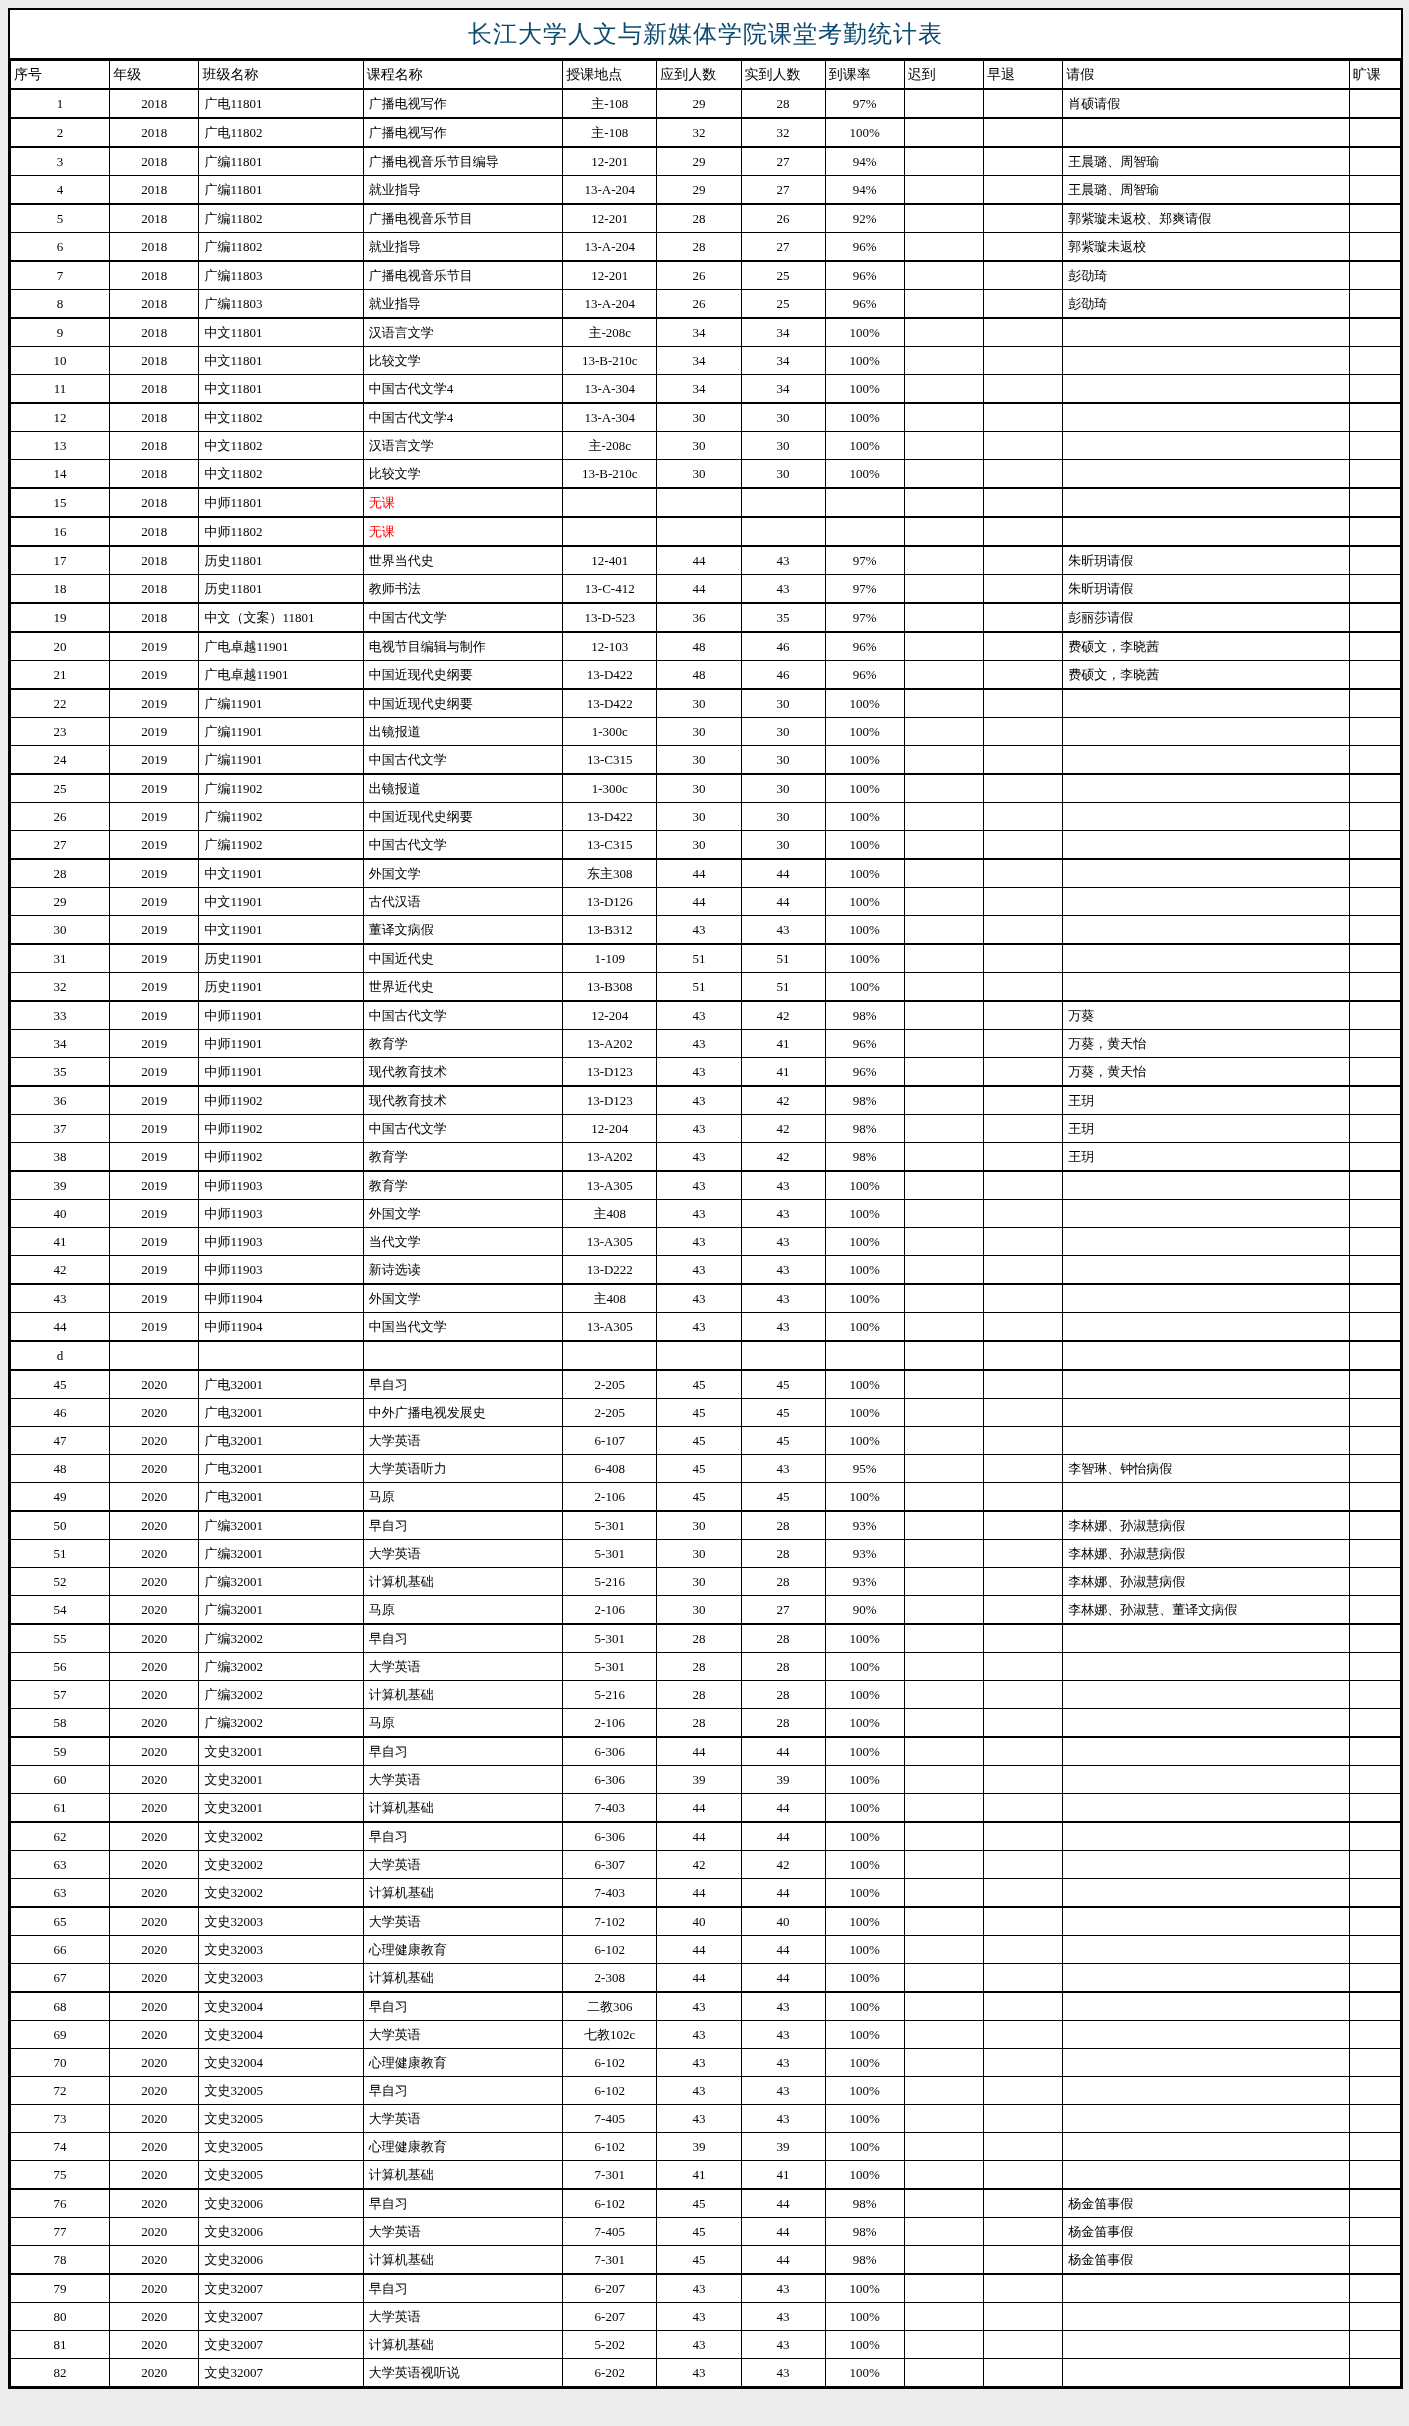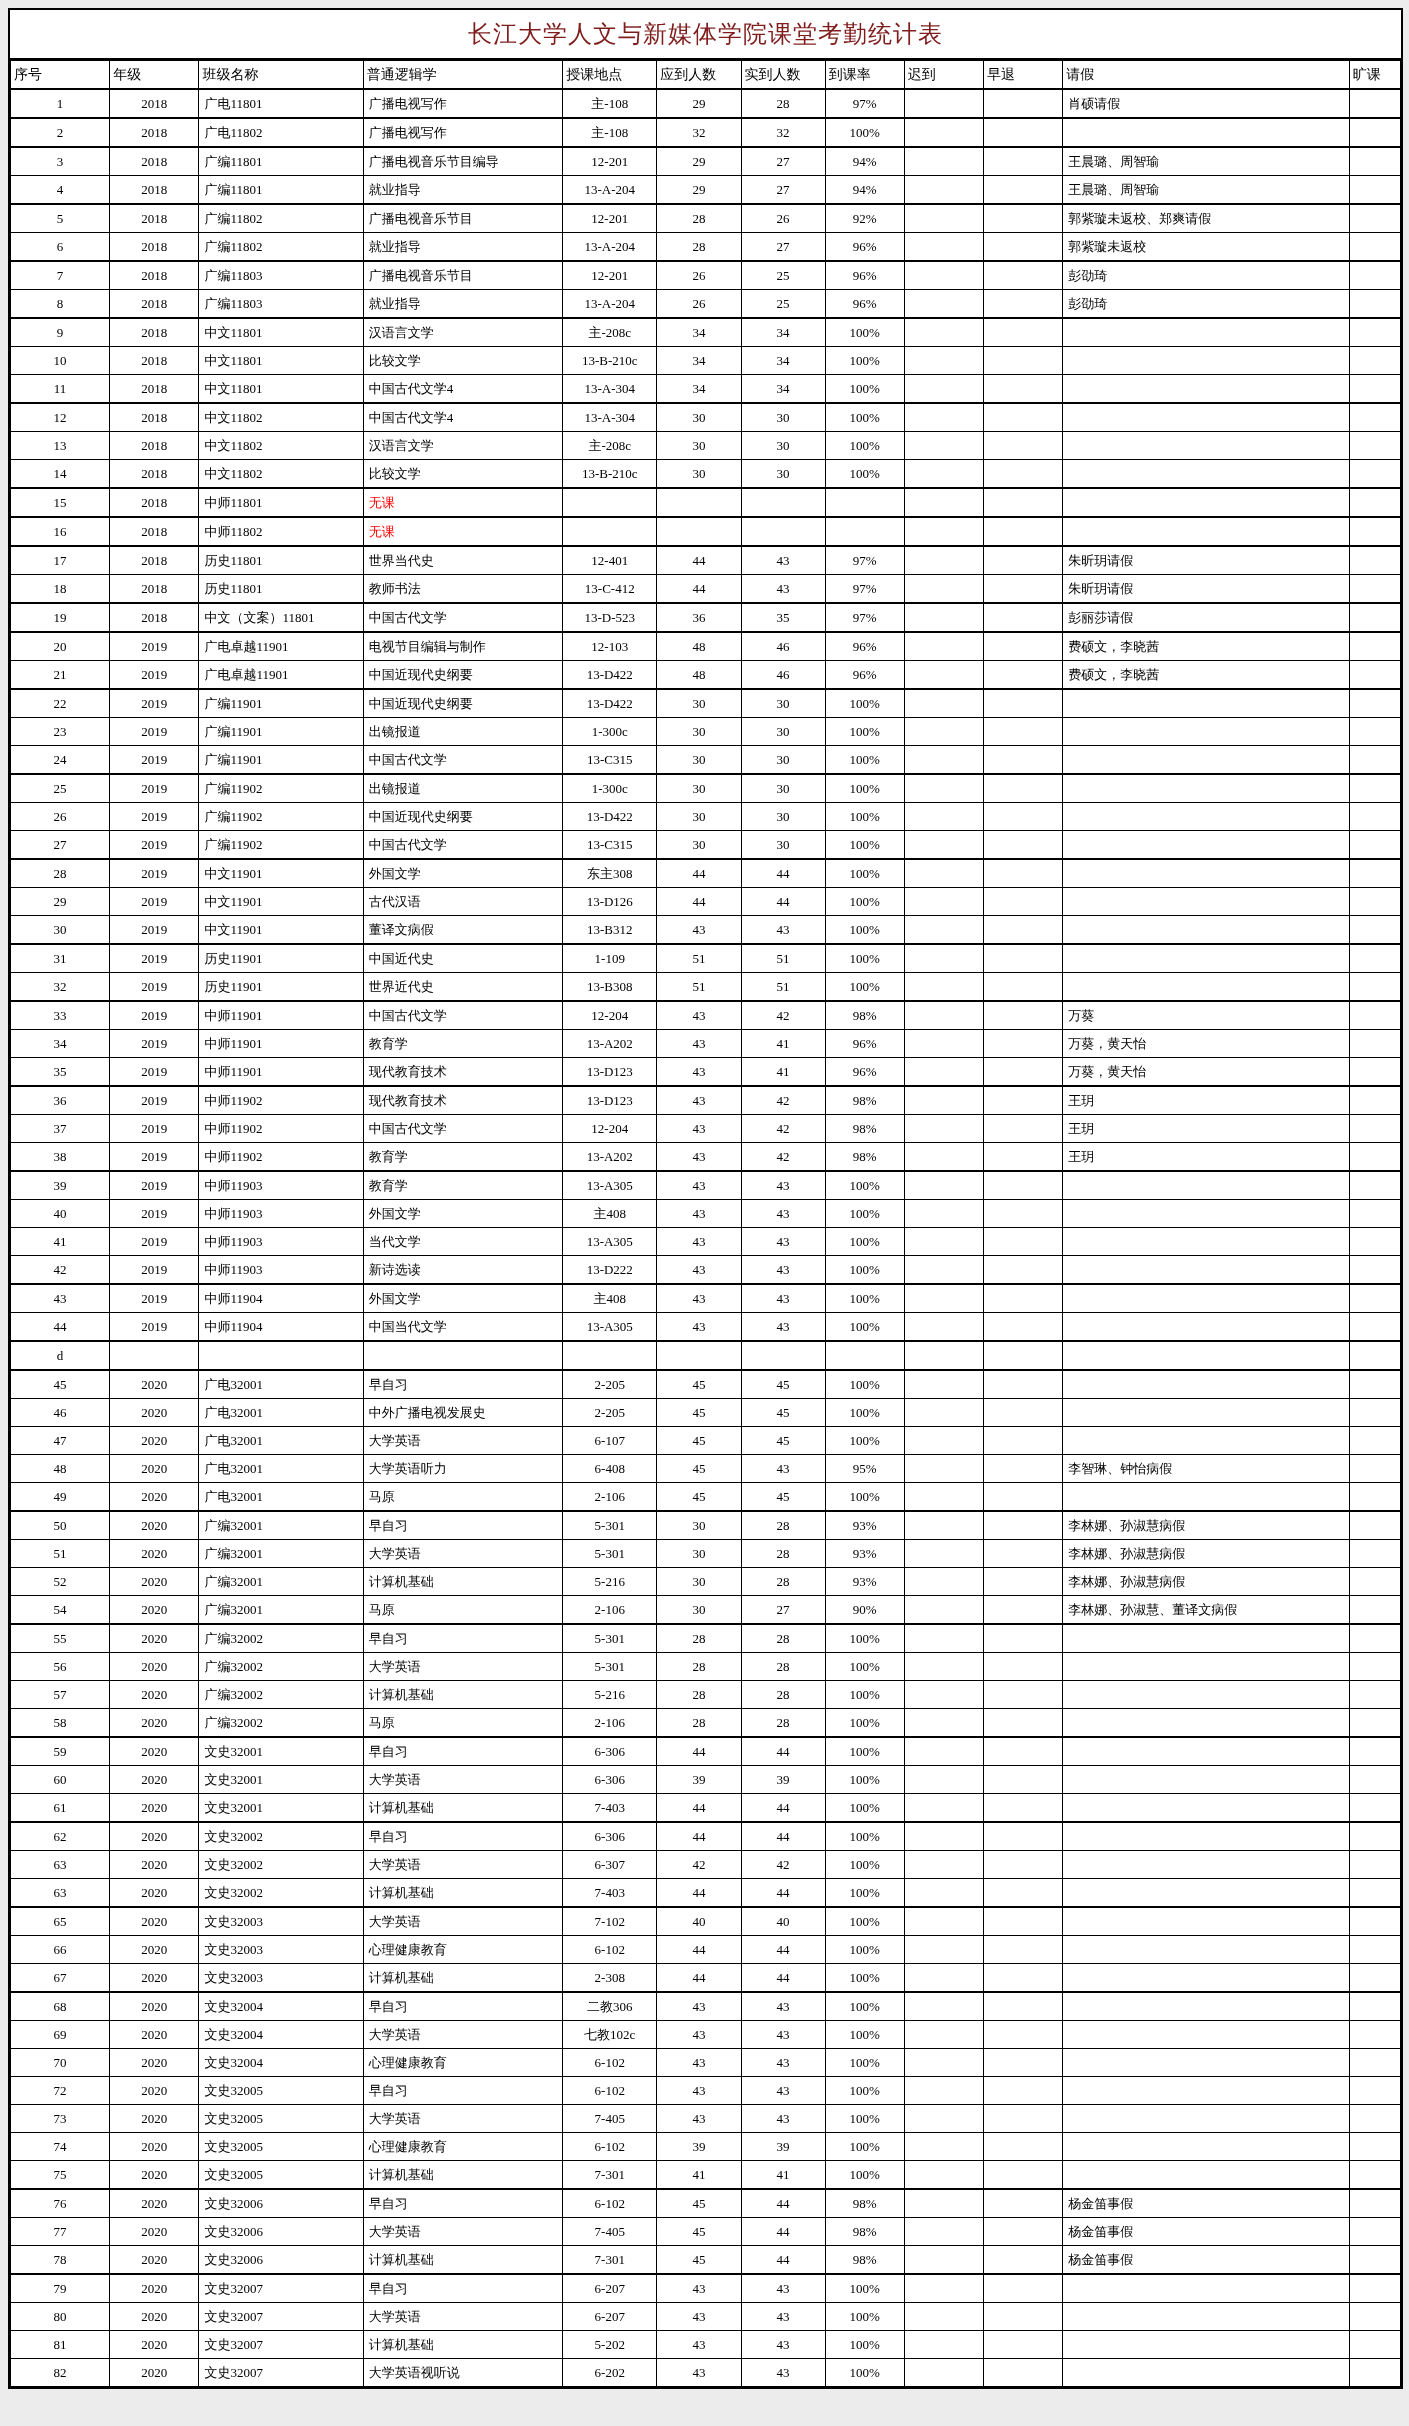--- a/index.html
+++ b/index.html
@@ -1,20 +1,20 @@
 <!DOCTYPE html>
 <html><head>
 <meta charset="utf-8">
 <style>
   html,body{margin:0;padding:0;background:#ececec;
     font-family:"Liberation Serif","DejaVu Serif",serif;}
   .sheet{width:1391px;margin:8px auto 0 8px;background:#fff;
     border:2px solid #000;}
   .title{height:48px;line-height:48px;text-align:center;font-size:24px;
-    color:#7f1d1d;border-bottom:2px solid #000;letter-spacing:1px;}
+    color:#0c4a6e;border-bottom:2px solid #000;letter-spacing:1px;}
   table{border-collapse:collapse;table-layout:fixed;width:100%;
     font-size:13px;color:#000;}
   th,td{border:1px solid #000;height:27px;padding:0 3px;overflow:hidden;
     white-space:nowrap;font-weight:normal;}
   thead th{font-size:14px;text-align:left;border-bottom:2px solid #000;}
   .ac{text-align:center;}
   .al{text-align:left;padding-left:5px;}
   tr.ge td{border-bottom-width:2px;}
   
   col.c0{width:99px}  col.c1{width:89px}  col.c2{width:164px}
@@ -40,21 +40,21 @@
         <col class="c8">
         <col class="c9">
         <col class="c10">
         <col class="c11">
       </colgroup>
     <thead>
       <tr id="header-row">
           <th>序号</th>
           <th>年级</th>
           <th>班级名称</th>
-          <th>普通逻辑学</th>
+          <th>课程名称</th>
           <th>授课地点</th>
           <th>应到人数</th>
           <th>实到人数</th>
           <th>到课率</th>
           <th>迟到</th>
           <th>早退</th>
           <th>请假</th>
           <th>旷课</th>
         </tr>
     </thead>

